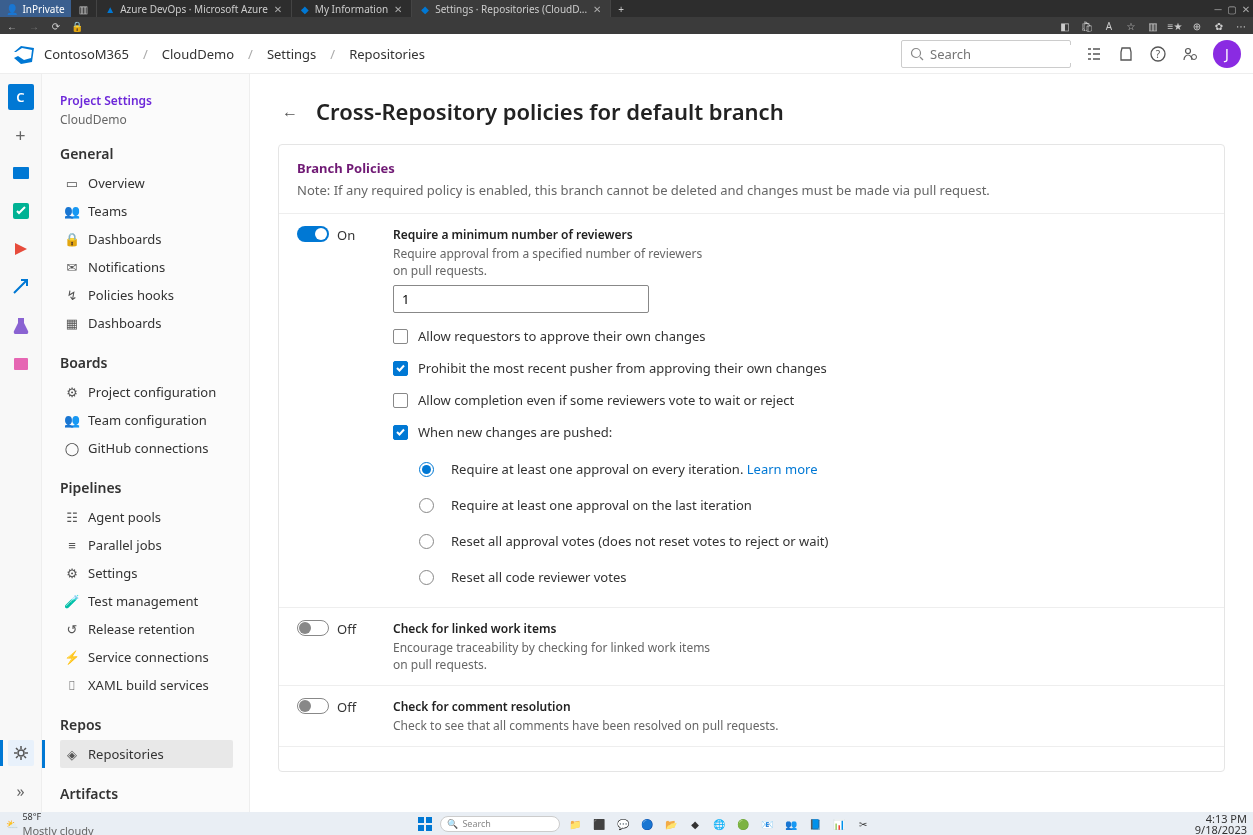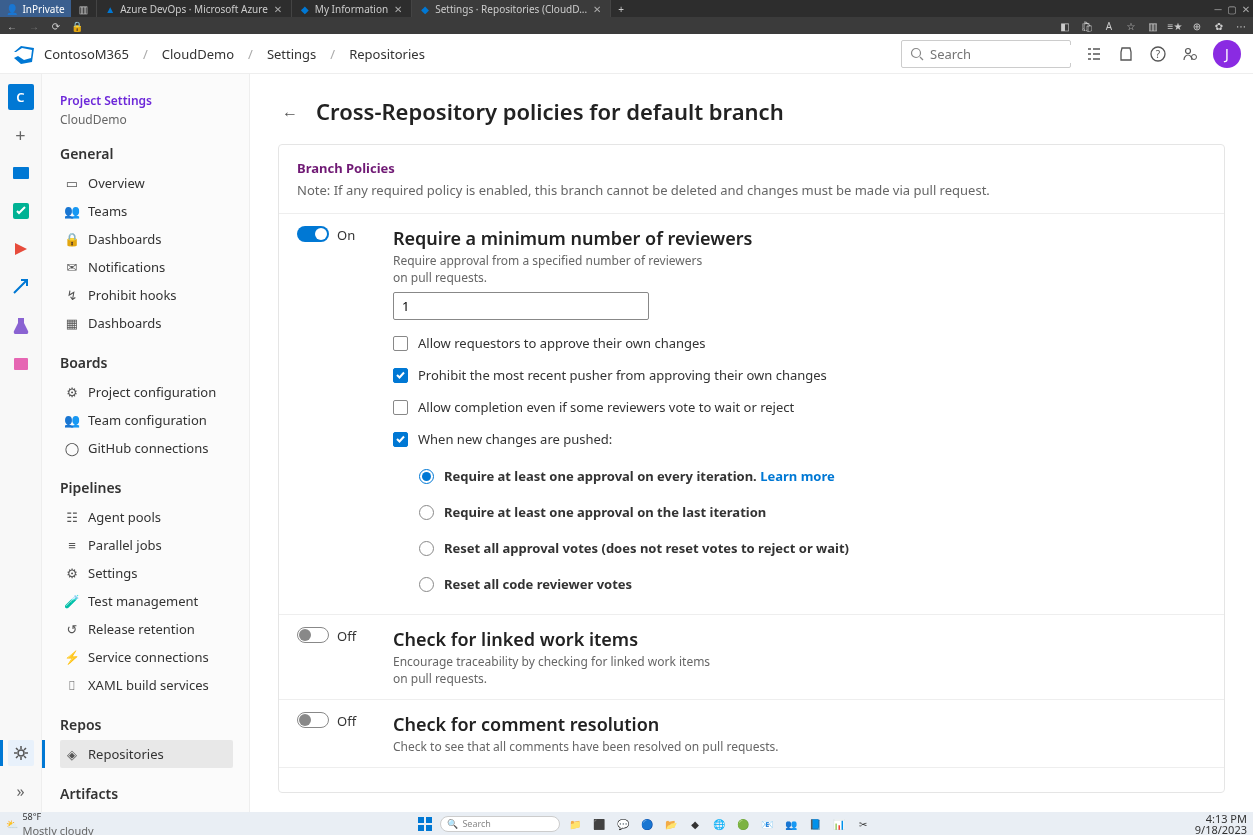--- a/index.html
+++ b/index.html
@@ -66,30 +66,30 @@
 .policy-row { border-top:1px solid #eee; padding:12px 18px; display:flex; gap:16px; }
 .toggle-col { display:flex; align-items:flex-start; gap:8px; width:80px; }
 .toggle { width:32px; height:16px; border-radius:8px; position:relative; cursor:pointer; }
 .toggle.on { background:#0078d4; }
 .toggle.off { background:#fff; border:1px solid #888; }
 .toggle .knob { width:12px; height:12px; border-radius:50%; position:absolute; top:1px; }
 .toggle.on .knob { background:#fff; right:2px; top:2px; }
 .toggle.off .knob { background:#888; left:1px; }
 .toggle-label { font-size:13px; color:#333; }
 .policy-body { flex:1; }
-.p-title { font-size:18px; font-weight:600; color:#222; }
+.p-title { font-size:12px; font-weight:600; color:#222; }
 .p-desc { font-size:12px; color:#666; margin-top:2px; max-width:320px; }
 .field-label { font-size:13px; color:#555; margin-top:14px; }
 .textin { width:256px; height:28px; border:1px solid #888; border-radius:2px; margin-top:6px; padding:0 8px; font-size:13px; }
 .check { display:flex; align-items:center; gap:10px; margin-top:14px; font-size:13px; color:#333; }
 .check .box { width:15px; height:15px; border:1px solid #888; border-radius:2px; display:flex; align-items:center; justify-content:center; }
 .check .box.checked { background:#0078d4; border-color:#0078d4; }
 .check .box.checked svg { display:block; }
 .radio-group { margin-left:26px; margin-top:10px; }
-.radio { display:flex; align-items:center; gap:10px; padding:9px 0; font-size:13px; color:#333;font-weight:bold; }
+.radio { display:flex; align-items:center; gap:17px; padding:9px 0; font-size:13px; color:#333; }
 .radio .dot { width:15px; height:15px; border:1px solid #888; border-radius:50%; display:flex; align-items:center; justify-content:center; }
 .radio .dot.sel { border-color:#0078d4; }
 .radio .dot.sel::after { content:""; width:9px; height:9px; background:#0078d4; border-radius:50%; }
 .link { color:#0078d4; cursor:pointer; }
 
 
 .taskbar { height:23px; background:#e9eef4; display:flex; align-items:center; padding:0 6px; font-size:10px; color:#333; }
 .weather { display:flex; align-items:center; gap:4px; }
 .tcenter { margin:0 auto; display:flex; align-items:center; gap:6px; }
 .ticn { width:18px; height:18px; display:flex; align-items:center; justify-content:center; }
@@ -264,21 +264,21 @@
         <div class="sitem">
             <span class="si">🔒</span>
             <span>Dashboards</span>
           </div>
         <div class="sitem">
             <span class="si">✉</span>
             <span>Notifications</span>
           </div>
         <div class="sitem">
             <span class="si">↯</span>
-            <span>Prohibit hooks</span>
+            <span>Policies hooks</span>
           </div>
         <div class="sitem">
             <span class="si">▦</span>
             <span>Dashboards</span>
           </div>
 
         <div class="sgroup">Boards</div>
         <div class="sitem">
             <span class="si">⚙</span>
             <span>Project configuration</span>

